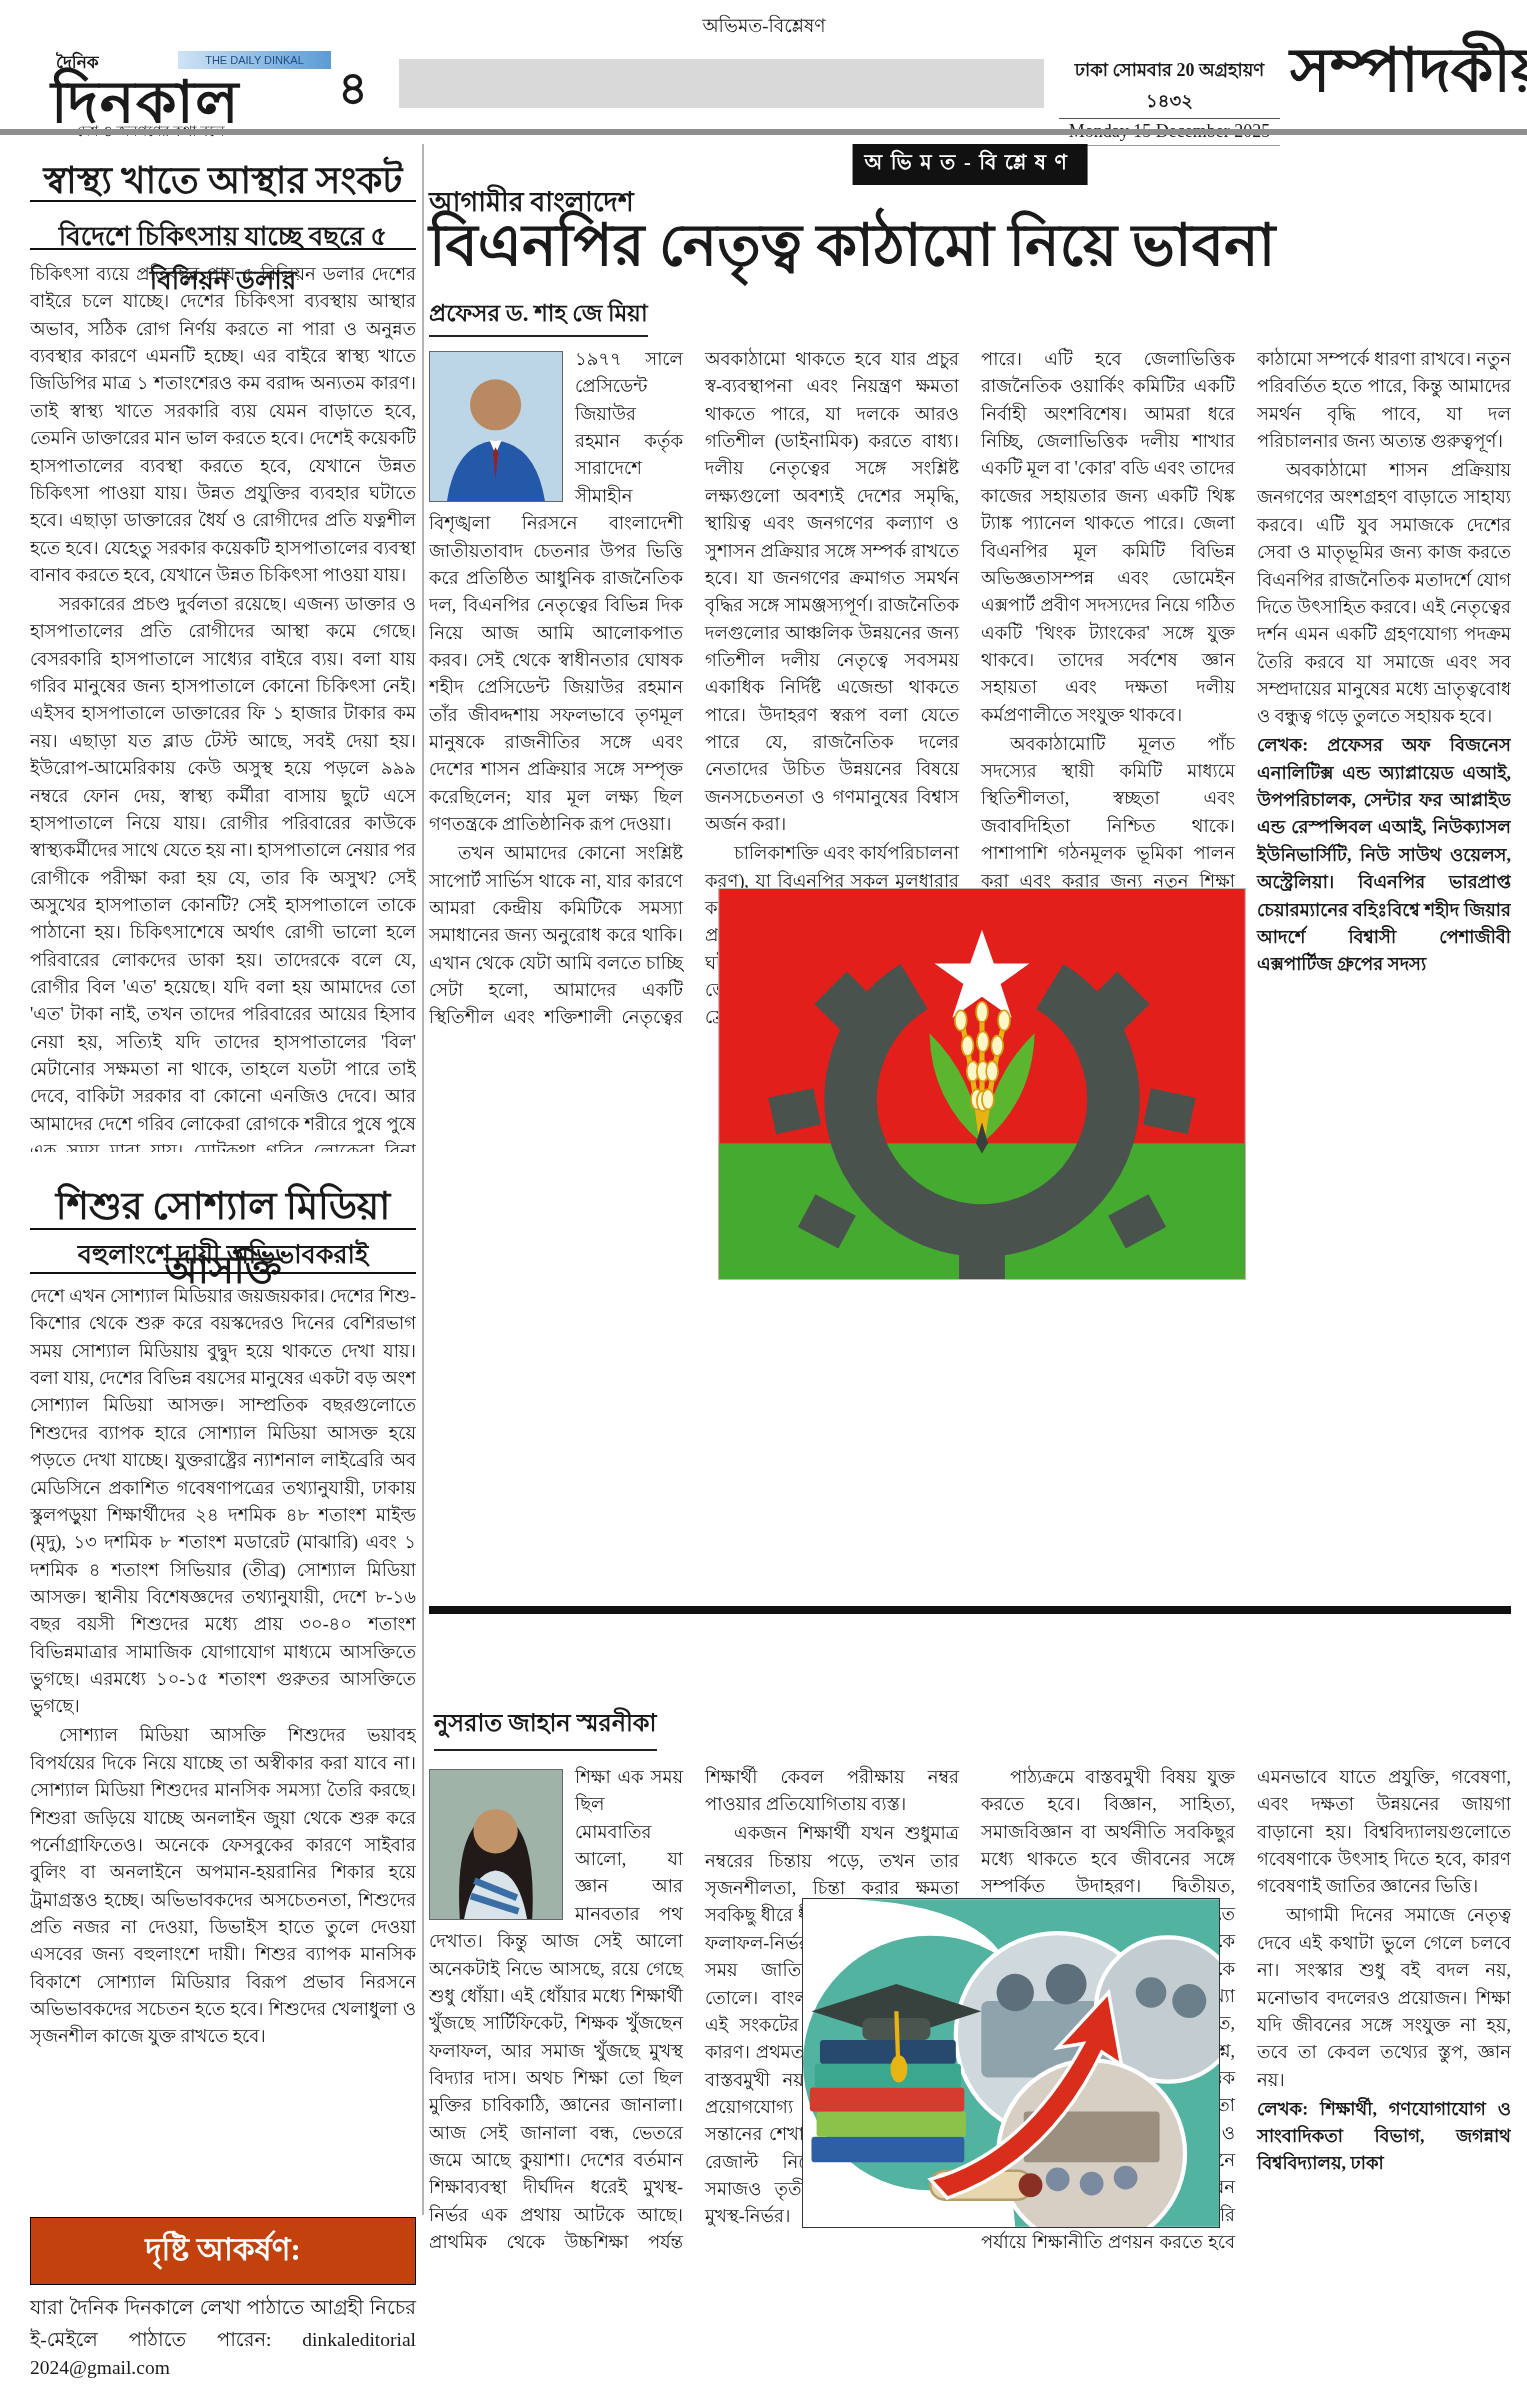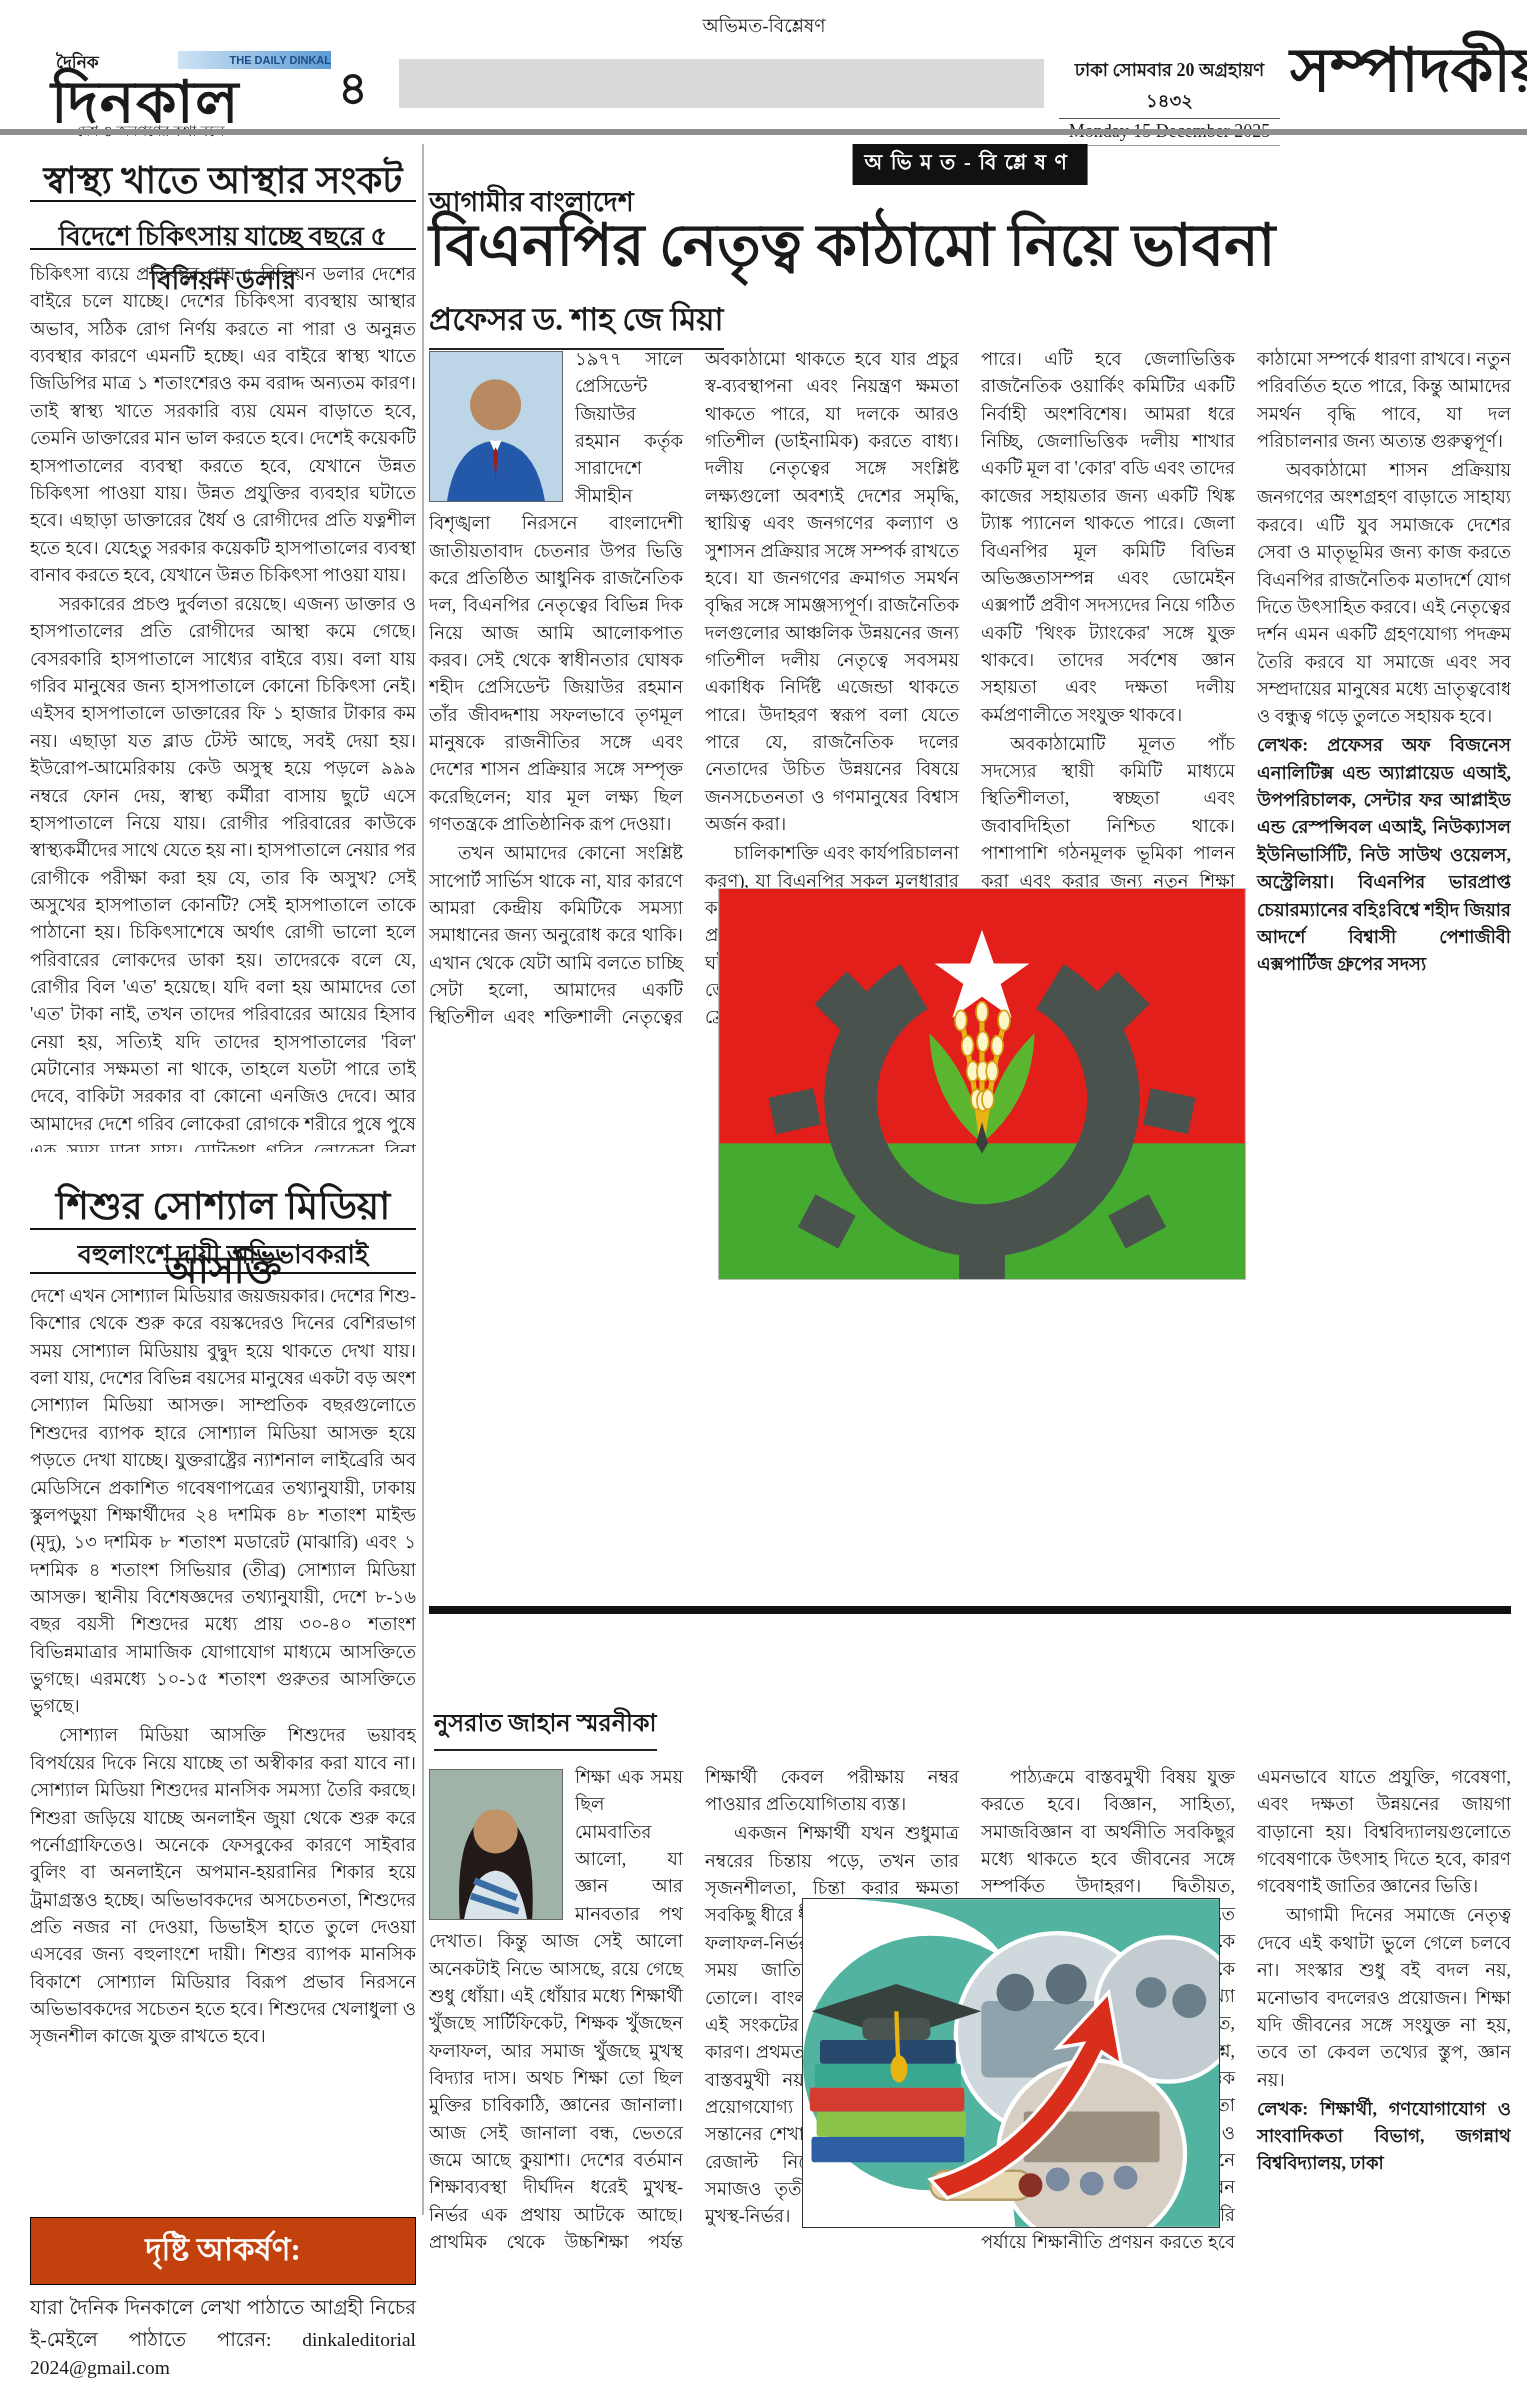--- a/index.html
+++ b/index.html
@@ -5,22 +5,22 @@
   html,body{margin:0;padding:0;background:#e9e9e9;}
   #page{position:relative;width:1528px;height:2401px;background:#ffffff;
         font-family:"Liberation Serif","DejaVu Serif",serif;color:#1a1a1a;overflow:hidden;}
   .abs{position:absolute;}
   .bn{font-family:"Liberation Serif","DejaVu Serif",serif;}
   
   #top-label{top:12px;left:0;width:1528px;text-align:center;font-size:18.7px;color:#222;}
   #masthead{top:49px;left:51px;width:280px;height:85px;}
   #masthead-daily{position:absolute;top:0;left:5px;font-size:17px;font-weight:bold;}
   #masthead-strip{position:absolute;top:1.7px;left:127px;width:153px;height:18.7px;
-      background:linear-gradient(90deg,#cfe3f5,#5b9bd5);color:#1d4d86;font-size:11px;font-weight:bold;
-      text-align:right;line-height:18.7px;font-family:"Liberation Sans",sans-serif;}
+      background:linear-gradient(90deg,#cfe3f5,#5b9bd5);color:#1d4d86;font-size:11px;font-weight:normal;
+      text-align:center;line-height:18.7px;font-family:"Liberation Sans",sans-serif;}
   #masthead-title{position:absolute;top:8.5px;left:0;font-size:58px;font-weight:bold;letter-spacing:1.7px;}
   #masthead-tagline{position:absolute;top:71px;left:25.5px;font-size:14.4px;}
   #page-number{top:53px;left:338px;font-size:46px;font-weight:bold;}
   #header-graybar{top:59px;left:399px;width:645px;height:49px;background:#d9d9d9;}
   #dateline{top:56px;left:1059px;width:221px;text-align:center;}
   #dateline .bnd{font-size:18px;font-weight:bold;}
   #dateline .end{font-size:18px;font-family:"Liberation Serif",serif;border-top:1.7px solid #555;
       border-bottom:1.7px solid #999;padding:1.7px 0 3.4px;}
   #section-title{top:37px;left:1290px;width:229px;font-size:61px;font-weight:bold;text-align:center;line-height:1.1;}
   #header-rule{top:129px;left:0;width:1528px;height:6px;background:#8f8f8f;}
@@ -45,21 +45,21 @@
   #notice-banner{background:#c2410c;color:#fff;text-align:center;font-size:31px;font-weight:bold;
       padding:6.8px 0;border:1.7px solid #000;}
   #notice-text{font-size:19.5px;margin-top:8.5px;text-align:justify;}
   
   #main{top:144px;left:429px;width:1082px;height:2257px;}
   #opinion-badge{position:absolute;top:0px;left:50%;transform:translateX(-50%);
       background:#111;color:#fff;font-size:20.4px;font-weight:bold;letter-spacing:8.5px;
       padding:3.4px 12px;}
   #bnp-kicker{position:absolute;top:37px;left:0;font-size:27px;font-weight:bold;}
   #bnp-headline{position:absolute;top:70px;left:0;width:1082px;font-size:58px;font-weight:bold;line-height:1.1;}
-  #bnp-byline{position:absolute;top:151px;left:0;font-size:31px;font-weight:bold;
+  #bnp-byline{position:absolute;top:151px;left:0;font-size:23px;font-weight:bold;
       border-bottom:2.5px solid #222;padding-bottom:1px;}
   #bnp-body{position:absolute;top:202px;left:0;width:1082px;height:1246px;overflow:hidden;
       column-count:4;column-gap:22px;}
   .author-photo{float:left;width:132px;height:149px;margin:5.1px 12px 5.1px 0;border:0.8px solid #666;}
   #bnp-flag{position:absolute;top:745px;left:290px;width:526px;height:390px;background:#fff;
       outline:0.8px solid #bbb;}
   #bnp-thick-rule{position:absolute;top:1462px;left:0;width:1082px;height:7.6px;background:#111;}
   #edu-headline{position:absolute;top:1484px;left:0;width:1082px;font-size:48px;font-weight:bold;}
   #edu-byline{position:absolute;top:1560px;left:5px;font-size:24px;font-weight:bold;
       border-bottom:2.5px solid #222;padding-bottom:5.1px;}

